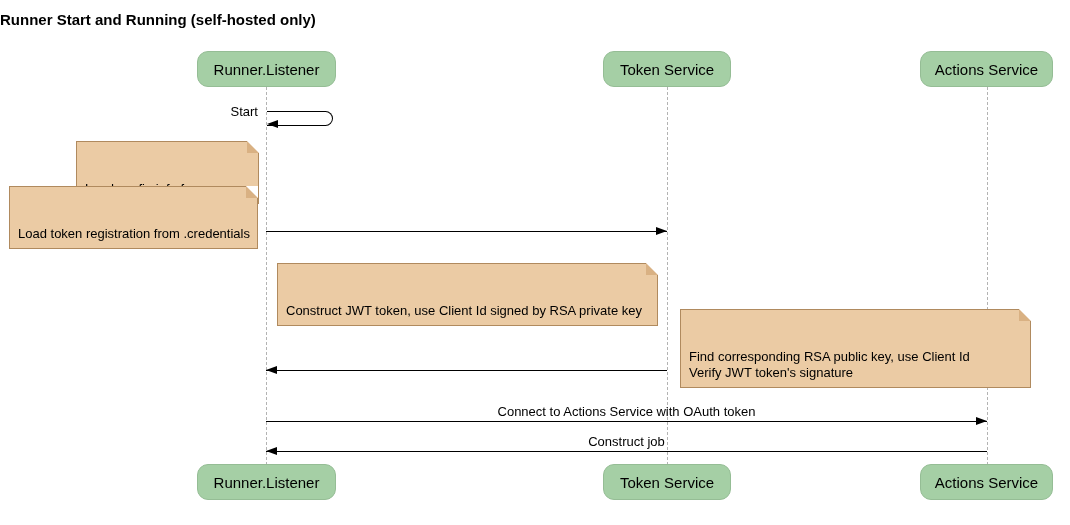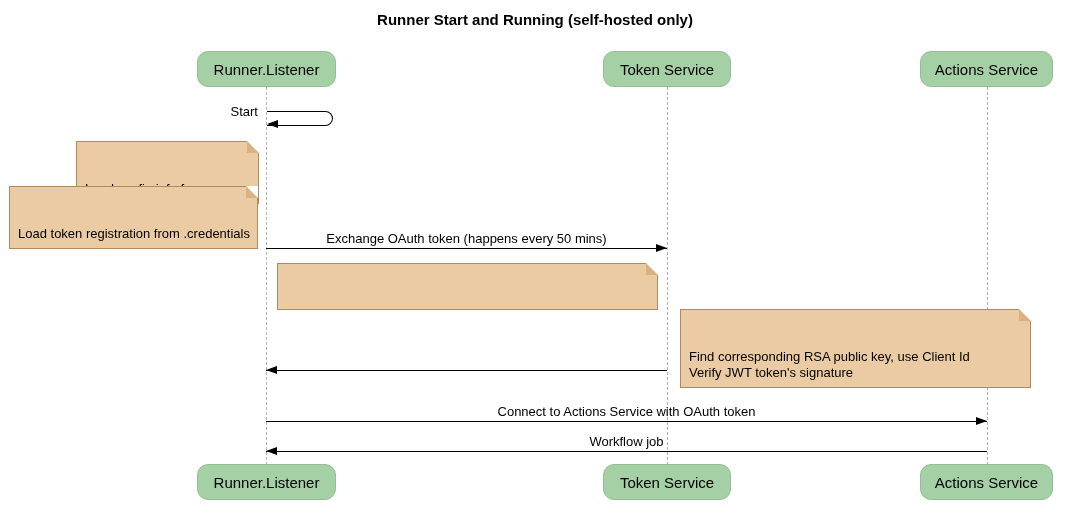--- a/index.html
+++ b/index.html
@@ -6,21 +6,21 @@
   .canvas {
     position:relative;
     width:1070px; height:525px;
     background:#ffffff;
     font-family:"Liberation Sans", sans-serif;
     color:#000;
     overflow:hidden;
   }
   .title {
     position:absolute; top:11px; left:0; width:1070px;
-    text-align:center; font-size:15px; font-weight:bold;
+    font-size:15px; font-weight:bold;
   }
   .lifeline {
     position:absolute; top:87px; height:378px; width:0;
     border-left:1px dashed #b3b3b3;
   }
   .participant {
     position:absolute; height:36px;
     background:#a5cfa5; border:1px solid #95bd95; border-radius:11px;
     display:flex; align-items:center; justify-content:center;
     font-size:15px; box-sizing:border-box;
@@ -97,49 +97,49 @@
   <div class="note" style="left:76px; top:141px; width:183px;">
     <span class="fold"></span>
     <span>Load config info from .runner</span>
   </div>
   <div class="note" style="left:9px; top:186px; width:249px;">
     <span class="fold"></span>
     <span>Load token registration from .credentials</span>
   </div>
   <div class="note" style="left:277px; top:263px; width:381px;">
     <span class="fold"></span>
+    <span>Construct JWT token, use Client Id signed by RSA private key</span>
   </div>
   <div class="note" style="left:680px; top:309px; width:351px;">
     <span class="fold"></span>
     <span>Find corresponding RSA public key, use Client Id
 Verify JWT token's signature</span>
   </div>
 
   <div class="msg" style="left:266px; top:231px; width:401px;">
-    <div class="msg-label">Exchange OAuth token (happens every 50 mins)</div>
     <div class="msg-line">
       <span class="arrowhead right"></span>
     </div>
   </div>
 
   <div class="msg" style="left:266px; top:370px; width:401px;">
     <div class="msg-line">
       <span class="arrowhead left"></span>
     </div>
   </div>
 
   <div class="msg" style="left:266px; top:404px; width:721px;">
     <div class="msg-label">Connect to Actions Service with OAuth token</div>
     <div class="msg-line">
       <span class="arrowhead right"></span>
     </div>
   </div>
 
   <div class="msg" style="left:266px; top:434px; width:721px;">
-    <div class="msg-label">Workflow job</div>
+    <div class="msg-label">Construct job</div>
     <div class="msg-line">
       <span class="arrowhead left"></span>
     </div>
   </div>
 
   <div class="participant" style="left:197px; top:464px; width:139px;">
     <span>Runner.Listener</span>
   </div>
   <div class="participant" style="left:603px; top:464px; width:128px;">
     <span>Token Service</span>

